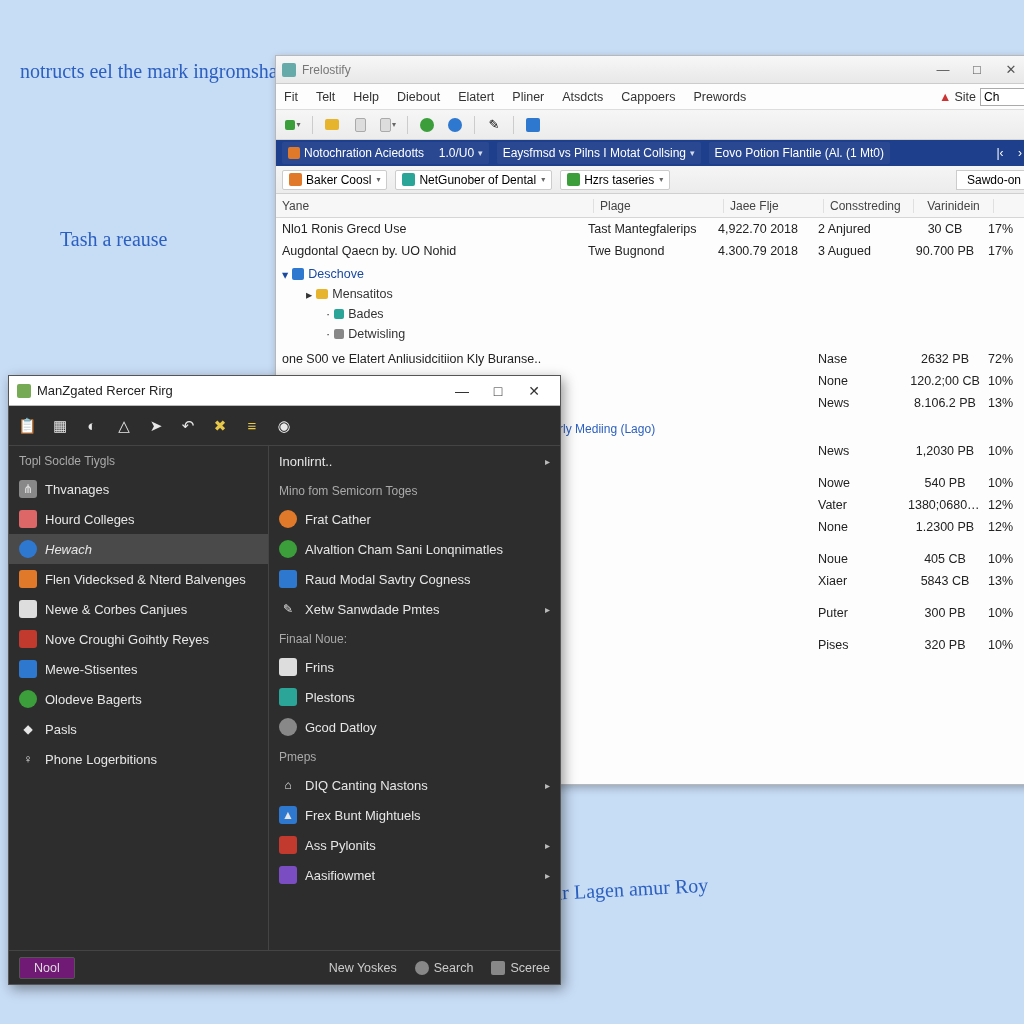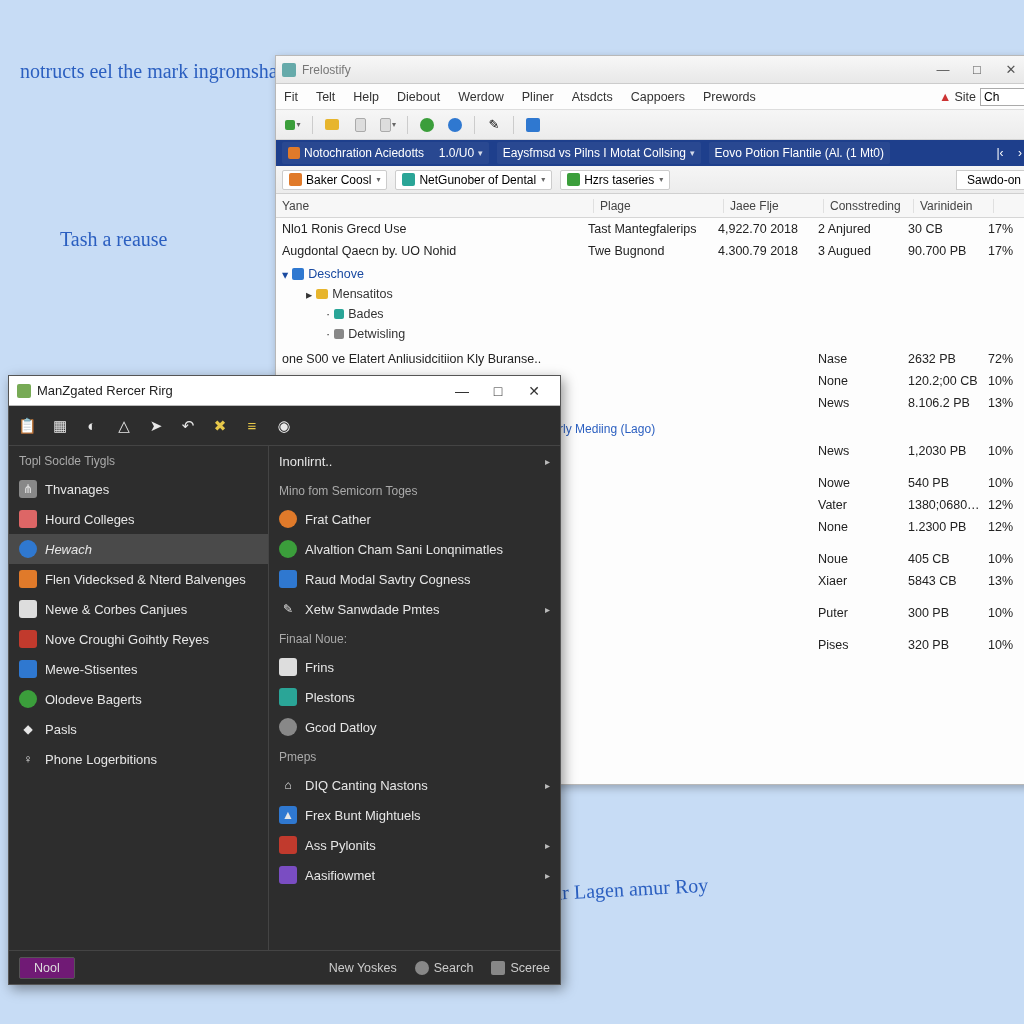--- a/index.html
+++ b/index.html
@@ -40,21 +40,21 @@
 .rows .cell { overflow: hidden; white-space: nowrap; text-overflow: ellipsis; padding-right: 6px; }
 .tree { font-size: 12.5px; color: #1a4aa0; padding: 2px 0 4px 6px; }
 .tree .tnode { display: flex; align-items: center; height: 20px; gap: 4px; }
 .tree .tchild { padding-left: 24px; color: #333; }
 .sectionlbl { padding: 8px 6px 4px 6px; font-size: 12px; color: #2b5fc0; }
 
 .c-name { flex: 1 1 280px; }
 .c-page { width: 130px; }
 .c-file { width: 100px; }
 .c-cons { width: 90px; }
-.c-vis  { width: 80px; }
+.c-vis  { width: 80px; text-align: center; }
 .c-pct  { width: 40px; }
 
 
 .win-dark { position: absolute; top: 375px; left: 8px; width: 553px; height: 610px; background: #2d2d2d; color: #ddd; border: 1px solid #555; box-shadow: 3px 4px 12px rgba(0,0,0,.4); }
 .win-dark .titlebar { height: 30px; background: #fff; color: #222; display: flex; align-items: center; padding: 0 8px; font-size: 13px; border-bottom: 1px solid #bbb; }
 .win-dark .titlebar .tico { width: 14px; height: 14px; background: #7a5; margin-right: 6px; border-radius: 2px; }
 .win-dark .titlebar .sp { flex: 1; }
 .win-dark .titlebar .wbtn { width: 36px; height: 22px; display: flex; align-items: center; justify-content: center; font-size: 14px; color: #333; }
 .dk-toolbar { height: 40px; display: flex; align-items: center; padding: 0 8px; gap: 10px; border-bottom: 1px solid #444; }
 .dk-toolbar .dtb { width: 22px; height: 22px; display: flex; align-items: center; justify-content: center; color: #e8e8e8; font-size: 15px; }
@@ -92,21 +92,21 @@
     <span class="tb-btn">—</span>
     <span class="tb-btn">□</span>
     <span class="tb-btn">✕</span>
   </div>
 
   <div class="menubar">
     <span class="mitem">Fit</span>
     <span class="mitem">Telt</span>
     <span class="mitem">Help</span>
     <span class="mitem">Diebout</span>
-    <span class="mitem">Werdow</span>
+    <span class="mitem">Elatert</span>
     <span class="mitem">Pliner</span>
     <span class="mitem">Atsdcts</span>
     <span class="mitem">Cappoers</span>
     <span class="mitem">Prewords</span>
     <span class="rsearch">
       <span class="lbl">
           <span style="color:#c33">▲</span>
           <span>Site</span>
         </span>
       <input value="Ch" style="">

